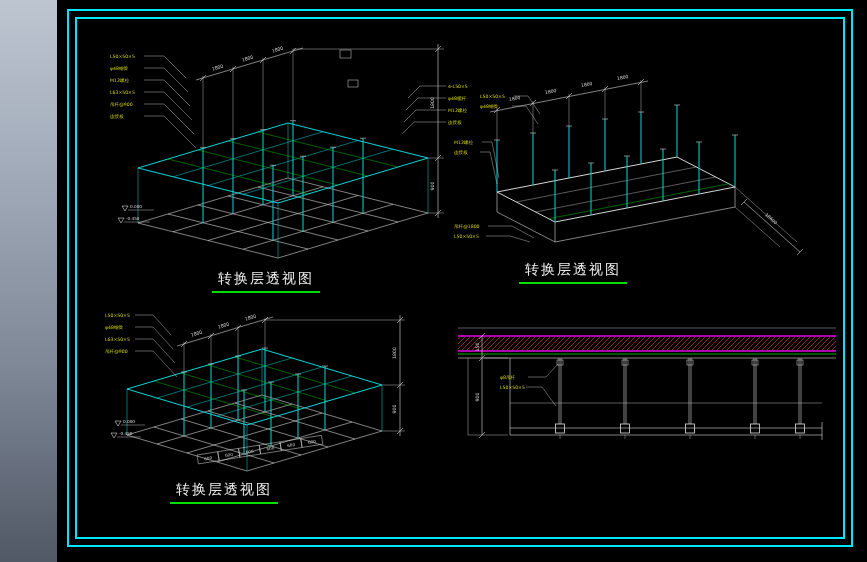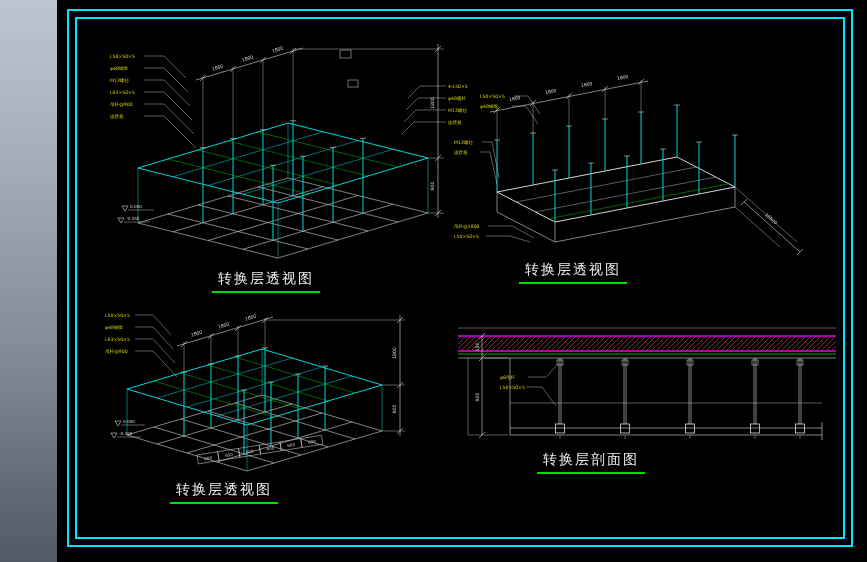--- a/index.html
+++ b/index.html
@@ -265,14 +265,13 @@
         <text class="y" x="50" y="57">φ8吊杆</text>
         <text class="y" x="50" y="67">L50×50×5</text>
         <path class="w5" d="M78,55 L96,55 L108,42 M76,65 L92,65 L106,84"></path>
       </g>
     </svg>
   </div>
 
   <div class="title" style="left:155px;top:270px;">转换层透视图</div>
   <div class="title" style="left:462px;top:261px;">转换层透视图</div>
   <div class="title" style="left:113px;top:481px;">转换层透视图</div>
-  <div class="title" style="left:480px;top:451px;">转换层剖面图</div>
 </div>
 
 </body></html>

